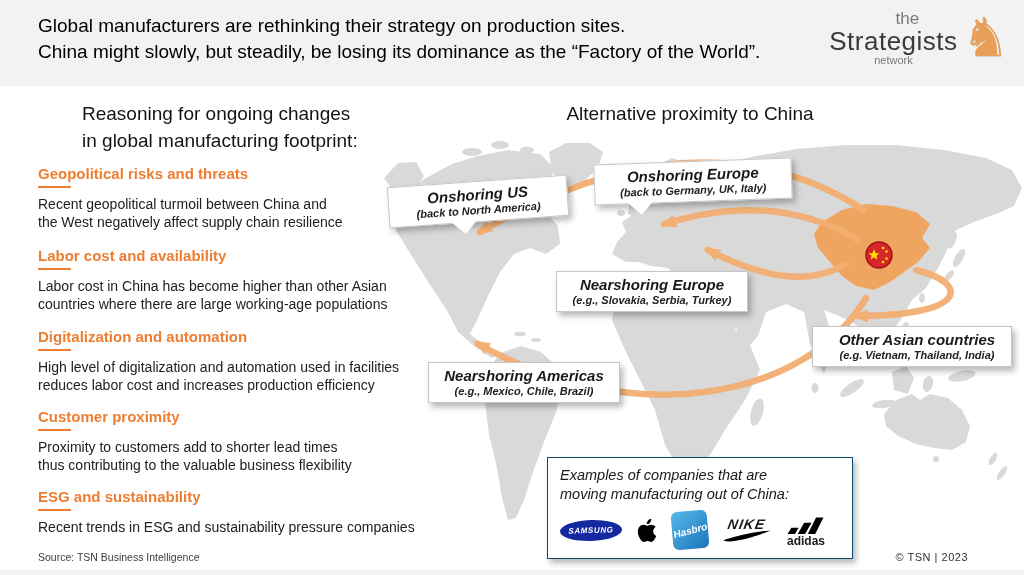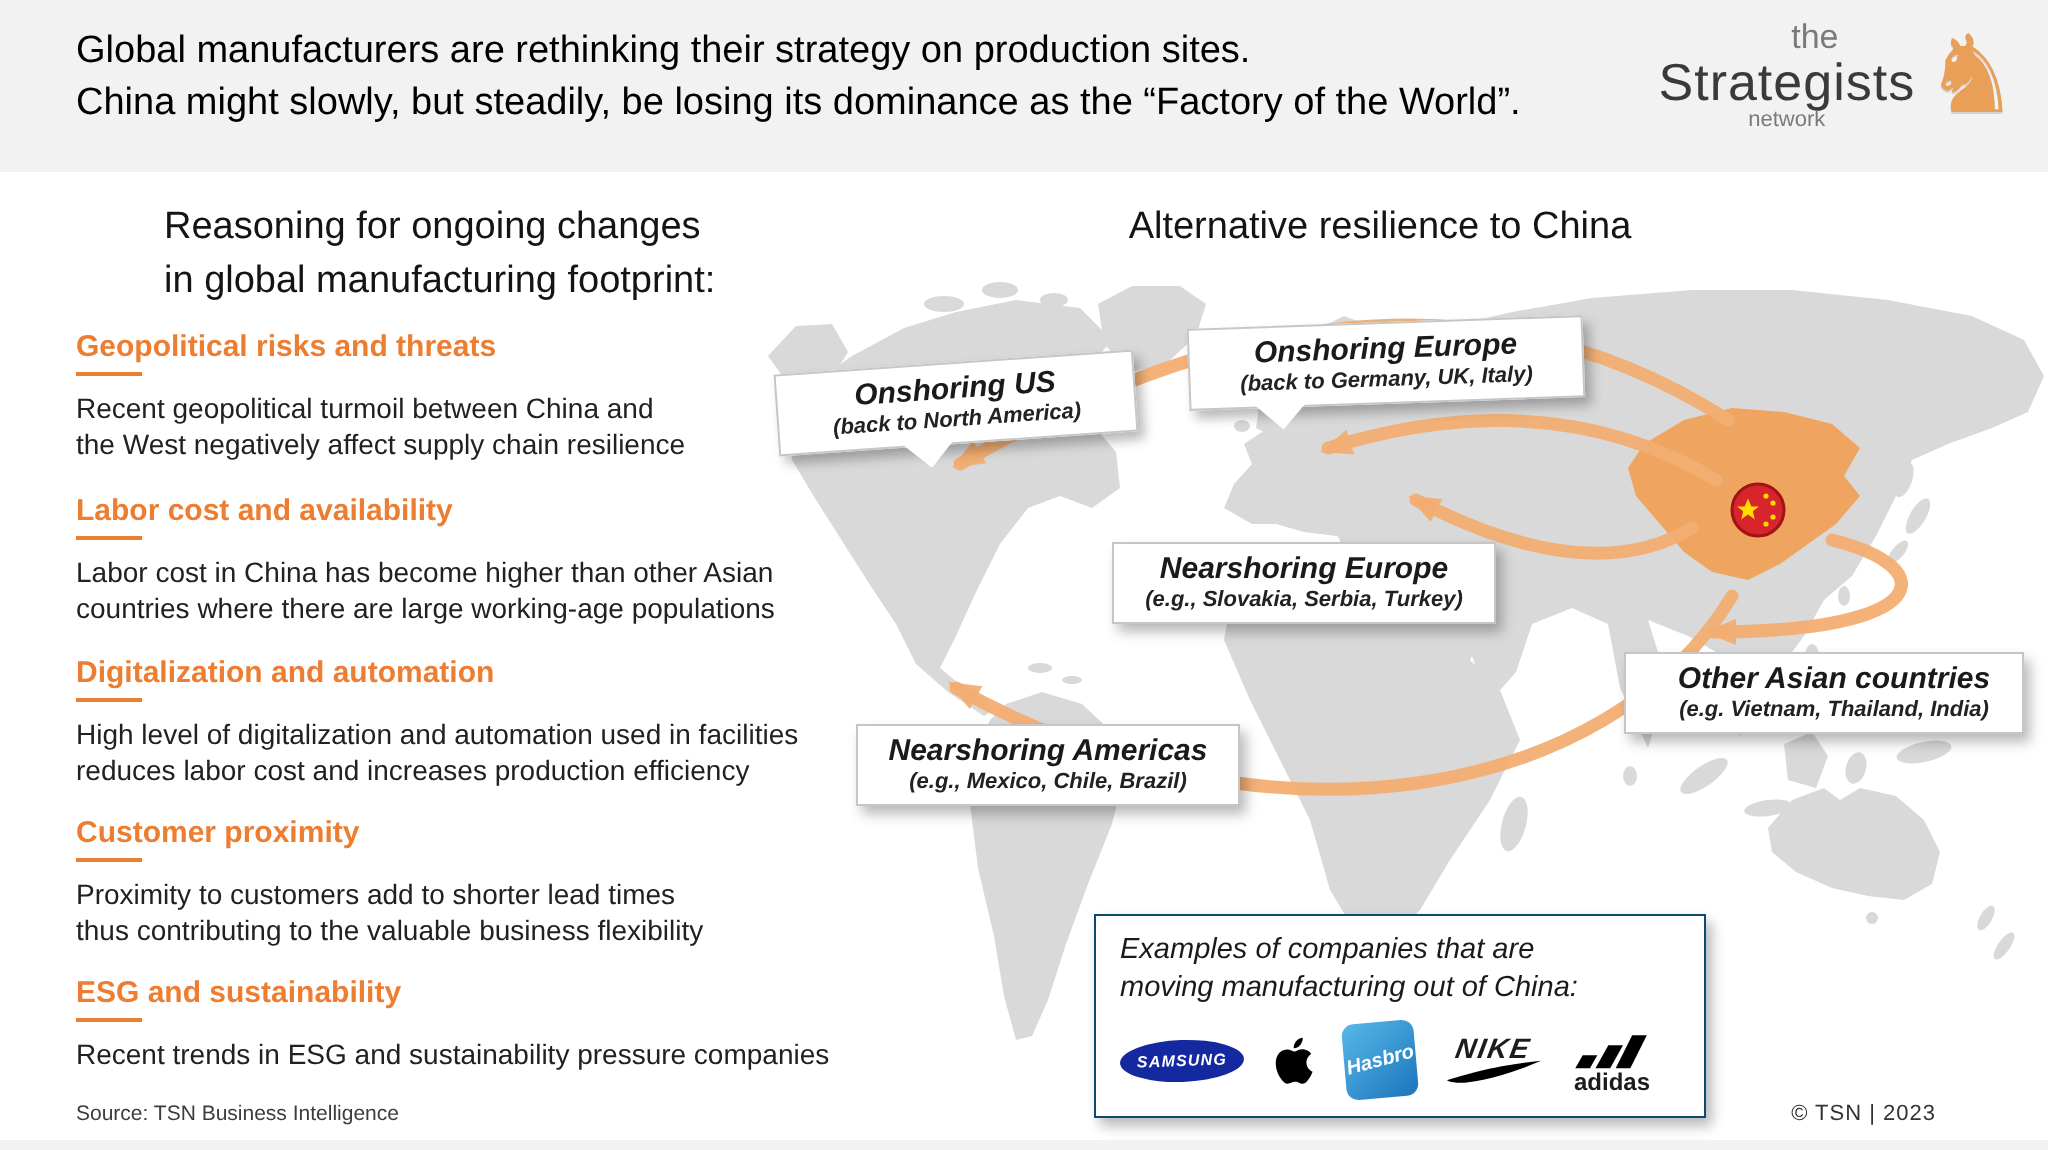--- a/index.html
+++ b/index.html
@@ -110,21 +110,21 @@
     <div class="sec-line">thus contributing to the valuable business flexibility</div>
   </div>
   <div class="section s5">
     <div class="sec-title">ESG and sustainability</div>
     <div class="sec-rule"></div>
     <div class="sec-line">Recent trends in ESG and sustainability pressure companies</div>
   </div>
 
   <div class="source">Source: TSN Business Intelligence</div>
 
-  <div class="map-heading">Alternative resilience to China</div>
+  <div class="map-heading">Alternative proximity to China</div>
 
   <svg class="map-svg" width="1024" height="575" viewBox="0 0 1024 575">
     <g fill="#D9D9D9">
 
       <path d="M549,152 L566,143 L590,143 L603,152 L598,168 L583,182 L566,186 L552,172 Z"></path>
 
       <path d="M384,178 L398,163 L416,162 L424,176 L414,192 L394,192 Z"></path>
 
       <ellipse cx="472" cy="152" rx="10" ry="4"></ellipse>
       <ellipse cx="500" cy="145" rx="9" ry="4"></ellipse>

